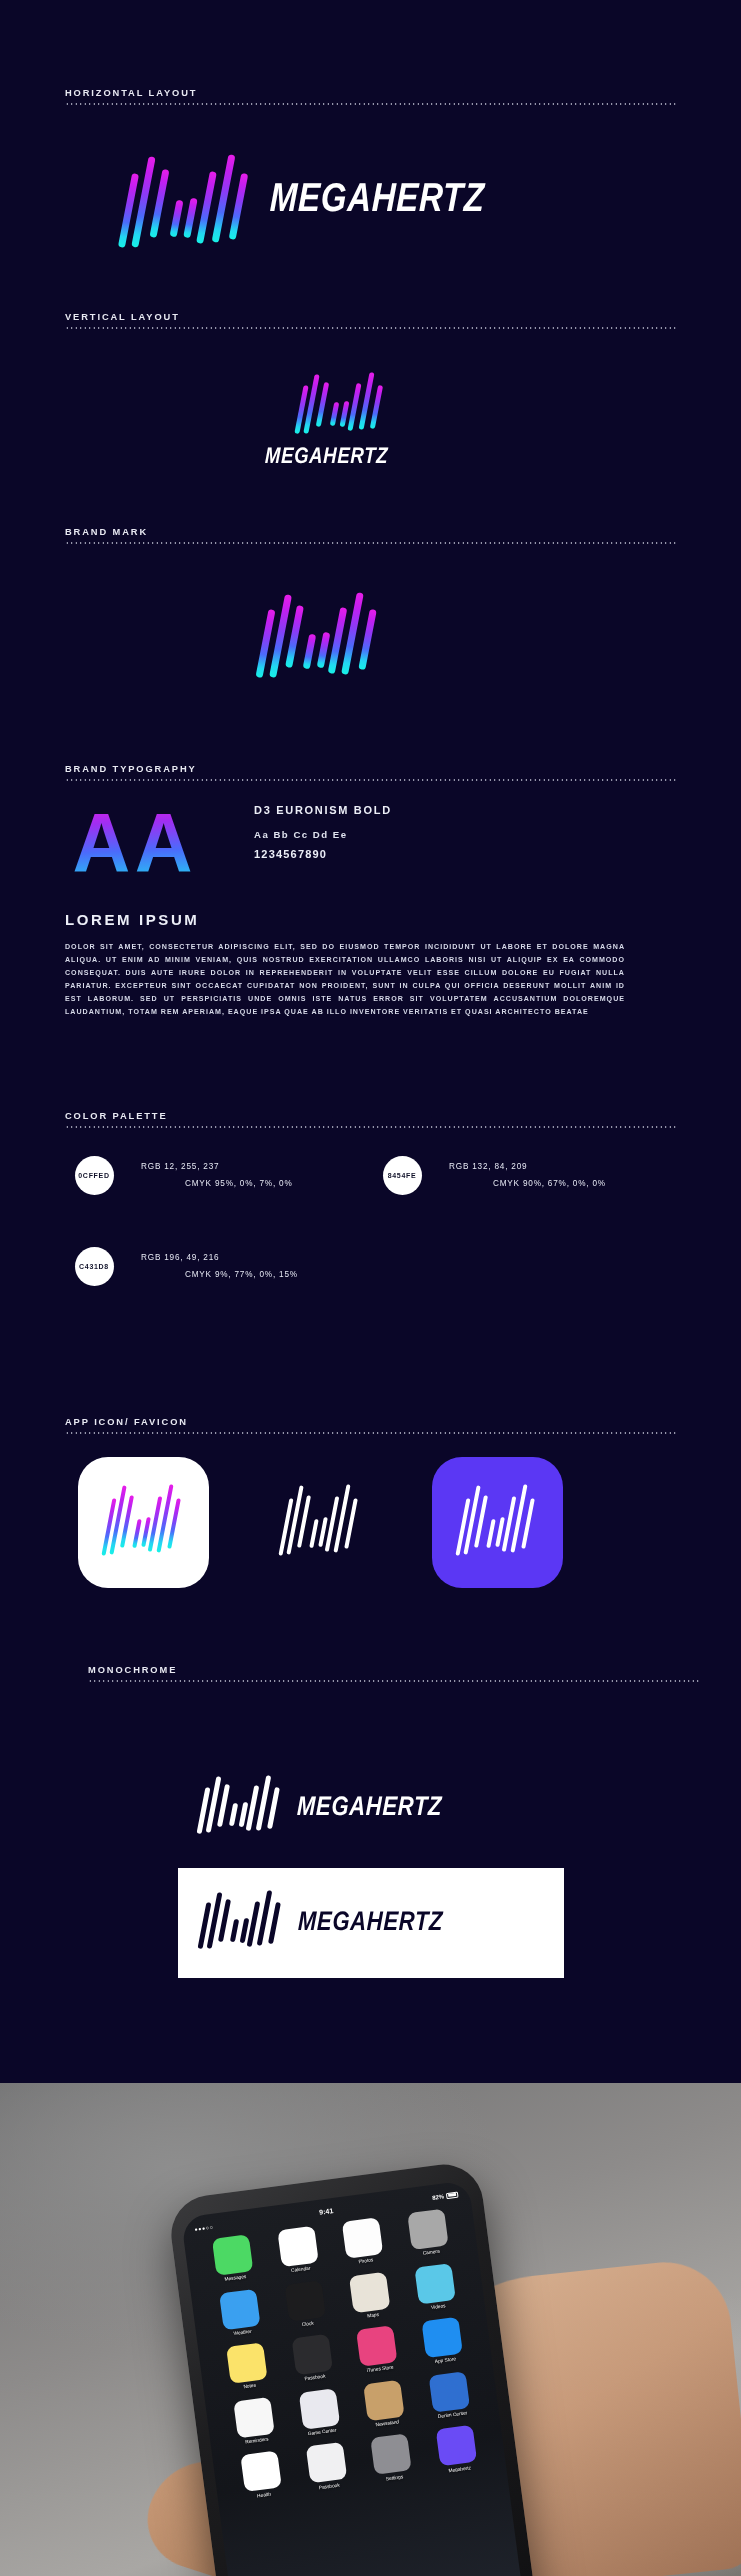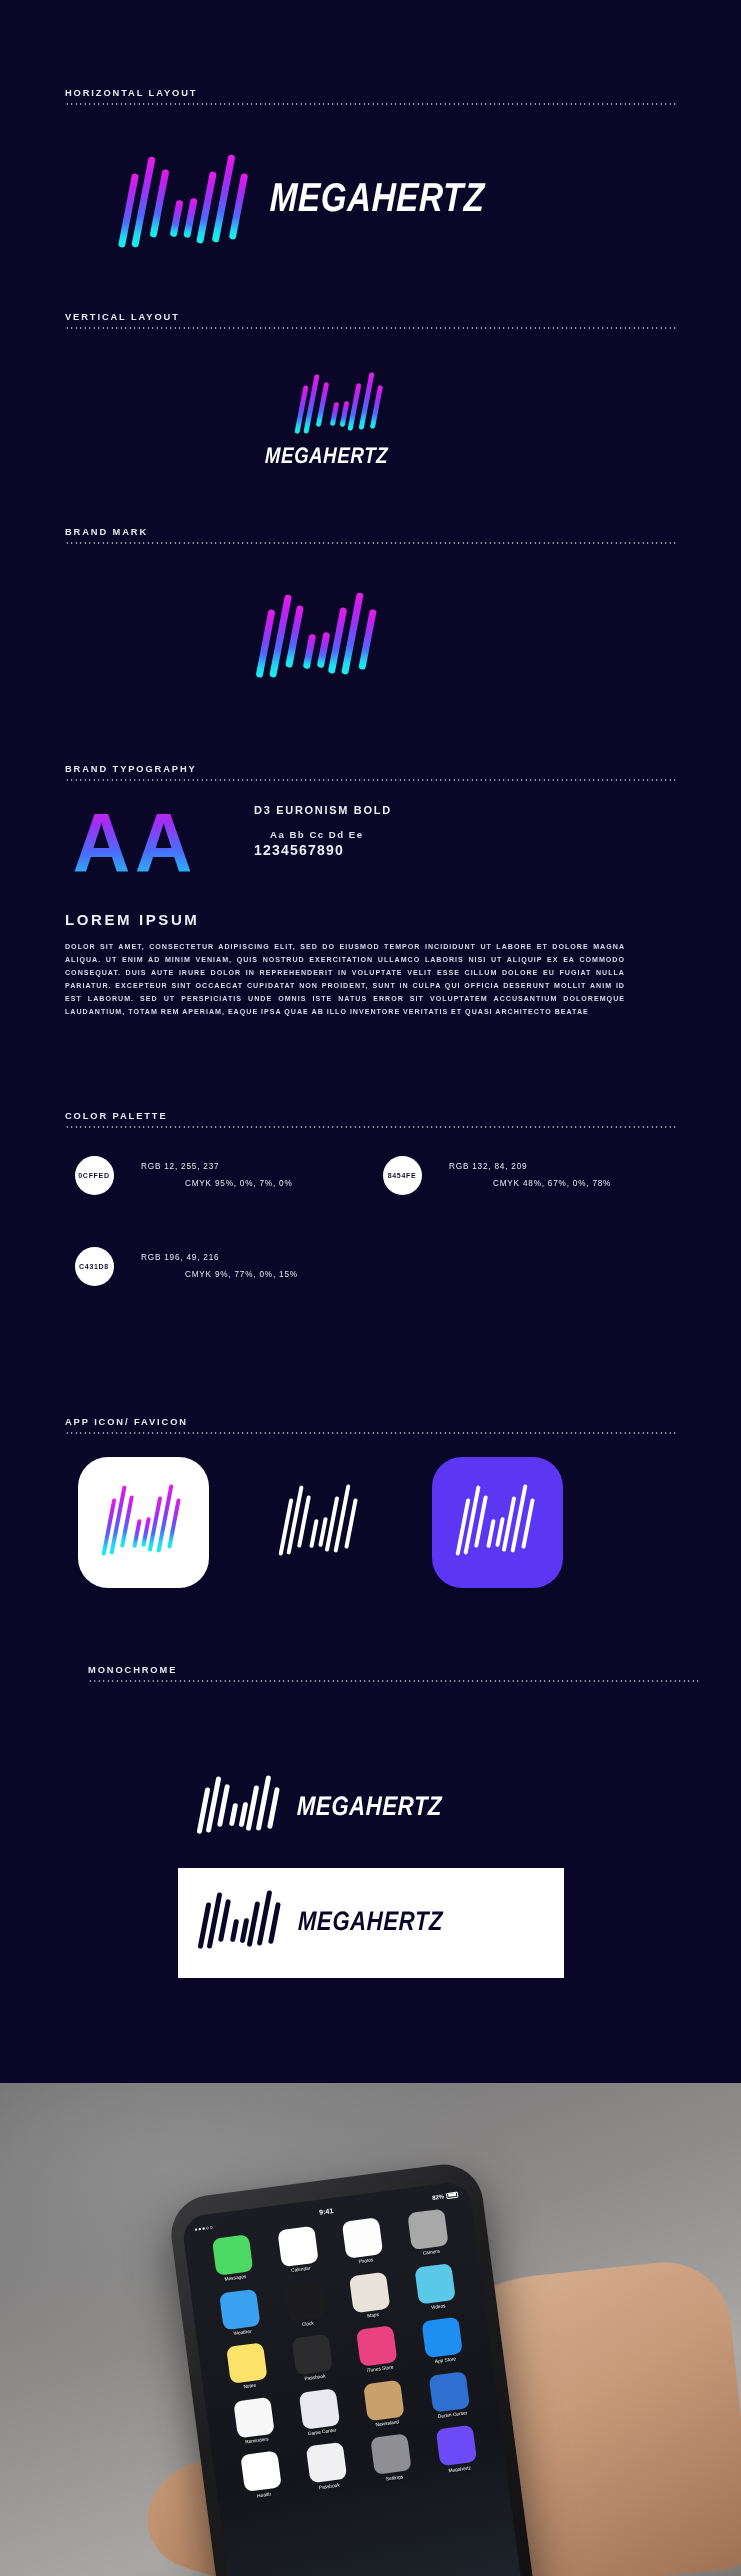--- a/index.html
+++ b/index.html
@@ -76,24 +76,24 @@
     background:linear-gradient(178deg,#e81ee8 0%,#a02ef2 28%,#4b6bfb 62%,#22cdf2 100%);
     -webkit-background-clip:text; background-clip:text;
     color:transparent; -webkit-text-fill-color:transparent;
     transform:scaleY(1.05);
   }
   .font-meta { position:absolute; left:189px; top:7.4px; width:312px; }
   .font-meta .fname {
     font-size:11px; font-weight:700; color:#eceef7; letter-spacing:1.7px;
   }
   .font-meta .glyphs {
-    margin-top:12.6px; font-size:9.6px; font-weight:700; color:#dfe2ee; letter-spacing:1.5px;margin-left:16px;
+    margin-top:12.6px; font-size:9.6px; font-weight:700; color:#dfe2ee; letter-spacing:1.5px;
   }
   .font-meta .nums {
-    margin-top:2px; font-size:14px; font-weight:700; color:#eceef7; letter-spacing:1.2px;
+    margin-top:8px; font-size:11px; font-weight:700; color:#eceef7; letter-spacing:1.2px;
   }
 
   #lorem-title {
     position:absolute; left:65px; top:911px;
     font-size:15px; font-weight:700; color:#eceef7; letter-spacing:2.6px;
   }
   #lorem-body {
     position:absolute; left:65px; top:941px; width:560px;
     font-size:7.1px; font-weight:700; color:#d6d9e8;
     letter-spacing:1px; line-height:1.82; text-align:justify;
@@ -289,21 +289,21 @@
       </div>
     </div>
     <div class="swatch">
       <div class="sw-ring">
         <div class="sw-inner">
           <span class="sw-hex">8454FE</span>
         </div>
       </div>
       <div class="sw-text">
         <div>RGB 132, 84, 209</div>
-        <div>CMYK  48%, 67%, 0%, 78%</div>
+        <div>CMYK  90%, 67%, 0%, 0%</div>
       </div>
     </div>
   </div>
   <div class="sw-row">
     <div class="swatch">
       <div class="sw-ring">
         <div class="sw-inner">
           <span class="sw-hex">C431D8</span>
         </div>
       </div>

